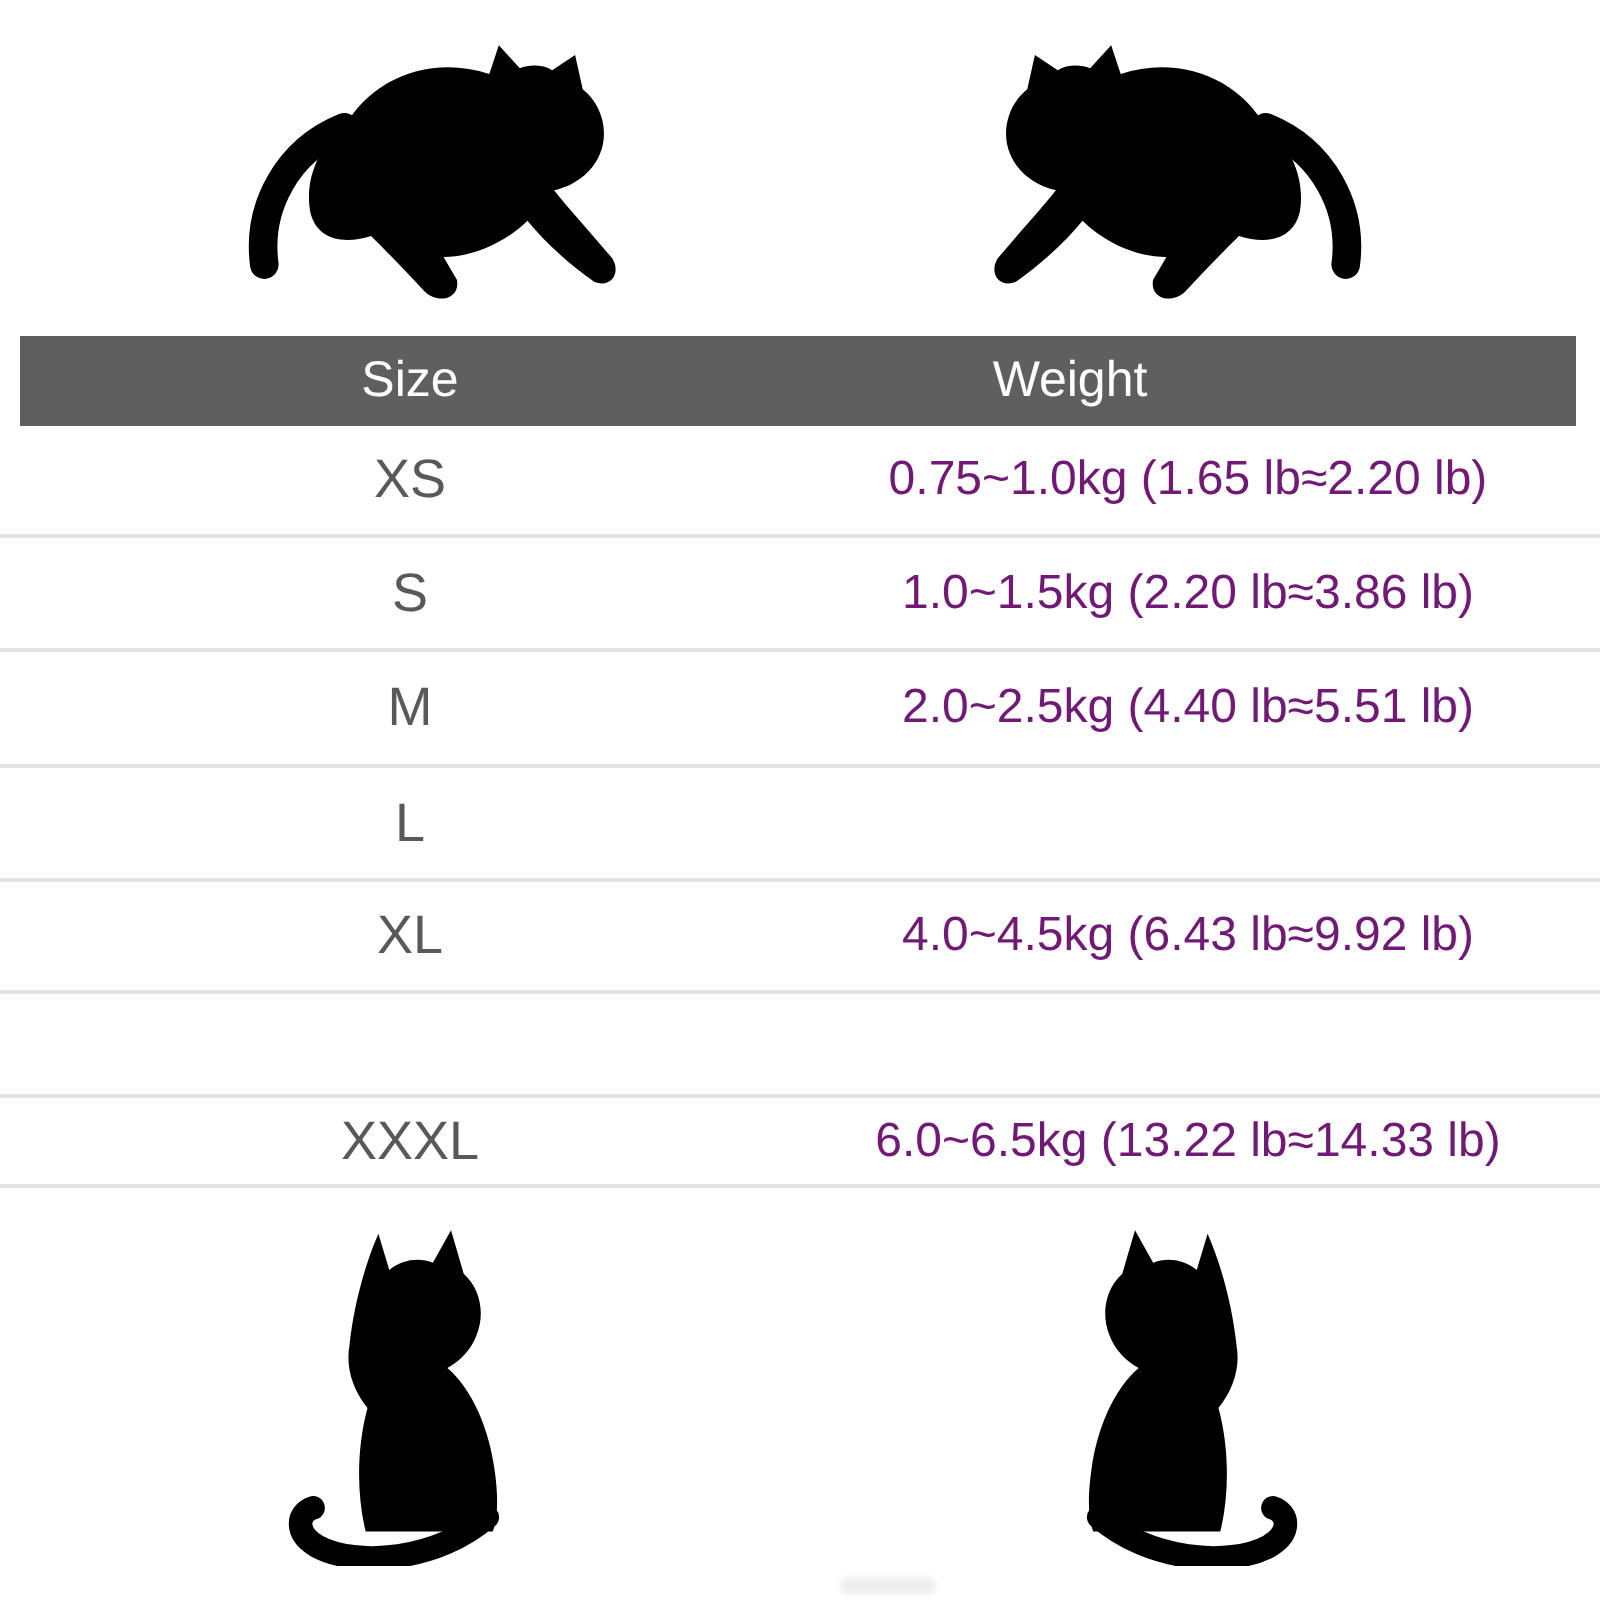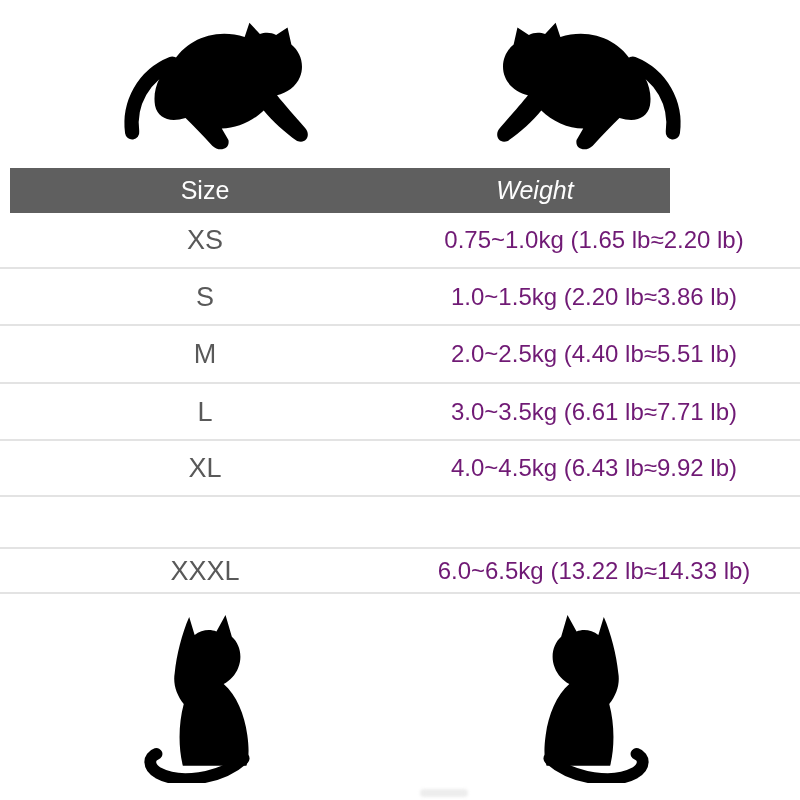--- a/index.html
+++ b/index.html
@@ -18,30 +18,30 @@
   .cat.flip svg { transform: scaleX(-1); }
 
   .cat-top-left  { left: 116px; top: 16px; width: 202px; height: 143px; }
   .cat-top-right { left: 487px; top: 16px; width: 202px; height: 143px; }
   .cat-bottom-left  { left: 142px; top: 606px; width: 118px; height: 177px; }
   .cat-bottom-right { left: 533px; top: 606px; width: 118px; height: 177px; }
 
   .header-bar {
     position: absolute;
     left: 10px; top: 168px;
-    width: 660px; height: 45px;
+    width: 778px; height: 45px;
     background: #5f5f5f;
   }
   .header-cell {
     position: absolute; top: 0; height: 45px;
     line-height: 45px; text-align: center;
     color: #fdfdfd; font-size: 25px;
   }
   .hc-size   { left: 0;     width: 390px; }
-  .hc-weight { left: 330px; width: 390px; font-style: italic; }
+  .hc-weight { left: 330px; width: 390px; }
 
   .rows { position: absolute; left: 0; top: 213px; width: 800px; text-decoration: underline; }
   .row {
     position: relative; width: 800px;
     border-bottom: 2px solid #e3e3e3;
   }
   .row .size {
     position: absolute; left: 10px; width: 390px;
     top: 50%; transform: translateY(-50%);
     text-align: center; font-size: 27px; color: #595959;
@@ -120,21 +120,20 @@
     <div class="row" style="height:57px">
       <div class="size">S</div>
       <div class="weight">1.0~1.5kg (2.20 lb≈3.86 lb)</div>
     </div>
     <div class="row" style="height:58px">
       <div class="size">M</div>
       <div class="weight">2.0~2.5kg (4.40 lb≈5.51 lb)</div>
     </div>
     <div class="row" style="height:57px">
       <div class="size">L</div>
-      <div class="weight">3.0~3.5kg (6.61 lb≈7.71 lb)</div>
     </div>
     <div class="row" style="height:56px">
       <div class="size">XL</div>
       <div class="weight">4.0~4.5kg (6.43 lb≈9.92 lb)</div>
     </div>
     <div class="row" style="height:52px">
     </div>
     <div class="row" style="height:45px">
       <div class="size">XXXL</div>
       <div class="weight">6.0~6.5kg (13.22 lb≈14.33 lb)</div>

